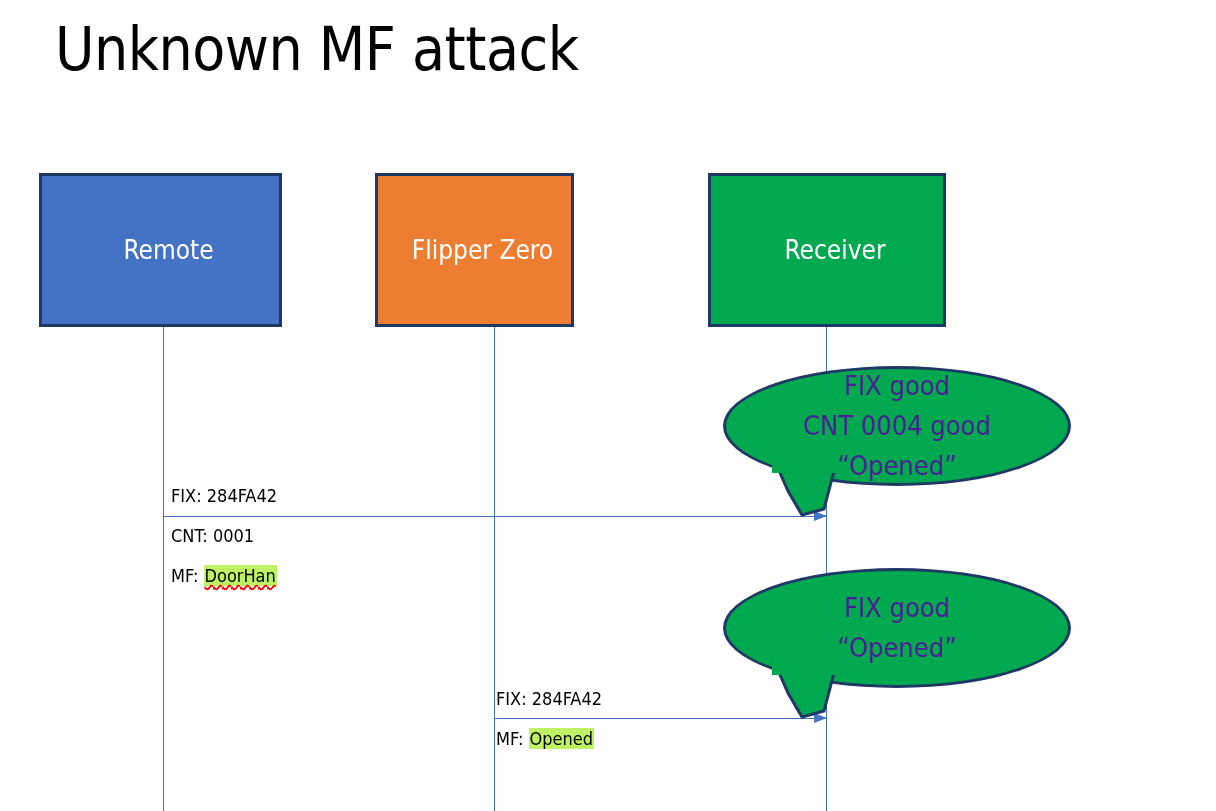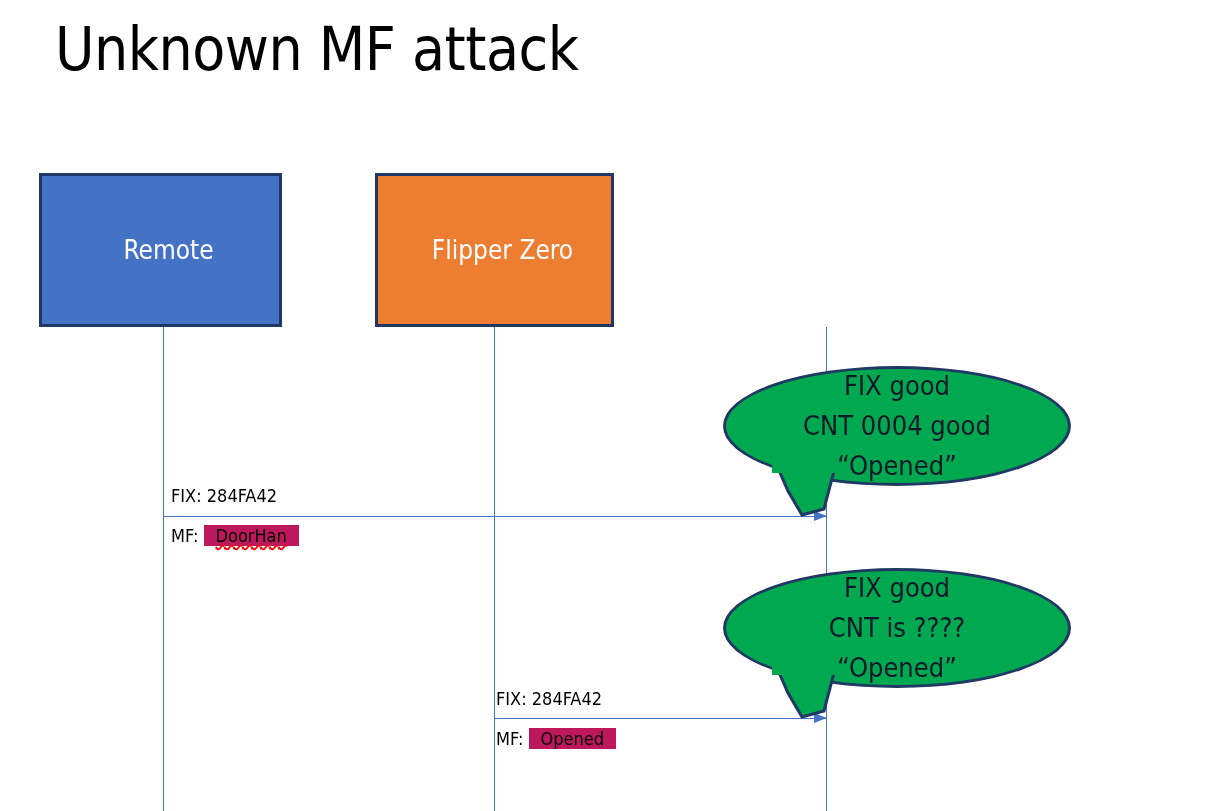--- a/index.html
+++ b/index.html
@@ -52,21 +52,21 @@
     box-sizing: border-box;
     color: #ffffff;
     font-size: 26px;
     display: flex;
     align-items: center;
     justify-content: center;
     font-family: "DejaVu Sans Condensed", "Liberation Sans", sans-serif;
     padding-left: 16px;
   }
   #actor-remote   { left: 39px;  width: 243px; background: #4472C4; }
-  #actor-flipper  { left: 375px; width: 239px; background: #ED7D31; }
+  #actor-flipper  { left: 375px; width: 199px; background: #ED7D31; }
   #actor-receiver { left: 708px; width: 238px; background: #00A94F; }
 
   
   .msg-arrow {
     position: absolute;
     height: 1px;
     background: #4472C4;
   }
   .msg-arrow::after {
     content: "";
@@ -87,42 +87,42 @@
     font-family: "DejaVu Sans Condensed", "Liberation Sans", sans-serif;
     font-size: 18px;
     line-height: 40px;
     color: #000000;
     white-space: nowrap;
   }
   #label-msg1 { left: 171px; top: 476px; }
   #label-msg2 { left: 496px; top: 679px; }
 
   .hl {
-    background: #be185d;
-    padding: 0 12px;
+    background: #bef264;
+    padding: 0 1px;
   }
   .sp {
     
     text-decoration: underline;
     text-decoration-color: #FF0000;
     text-decoration-style: wavy;
     text-decoration-skip-ink: none;
     text-underline-offset: 2px;
   }
 
   
   .bubble {
     position: absolute;
     width: 348px;
     height: 120px;
     background: #00A94F;
     border: 3px solid #1F3864;
     border-radius: 50% / 50%;
     box-sizing: border-box;
-    color: #0f172a;
+    color: #4c1d95;
     font-family: "DejaVu Sans Condensed", "Liberation Sans", sans-serif;
     font-size: 27px;
     line-height: 40px;
     text-align: center;
     display: flex;
     flex-direction: column;
     align-items: center;
     justify-content: center;
   }
   #bubble-first  { left: 723px; top: 366px; }
@@ -150,27 +150,33 @@
   <div class="lifeline" id="lifeline-remote"></div>
   <div class="lifeline" id="lifeline-flipper"></div>
   <div class="lifeline" id="lifeline-receiver"></div>
 
   <div class="actor-box" id="actor-remote">
     <span>Remote</span>
   </div>
   <div class="actor-box" id="actor-flipper">
     <span>Flipper Zero</span>
   </div>
+  <div class="actor-box" id="actor-receiver">
+    <span>Receiver</span>
+  </div>
 
   <div class="msg-arrow" id="arrow-remote-to-receiver"></div>
   <div class="msg-arrow" id="arrow-flipper-to-receiver"></div>
 
   <div class="msg-label" id="label-msg1">
     <div class="msg-line">
       <span>FIX: </span><span>284FA42</span>
+    </div>
+    <div class="msg-line">
+      <span>CNT: </span><span>0001</span>
     </div>
     <div class="msg-line">
       <span>MF: </span><span class="hl sp">DoorHan</span>
     </div>
   </div>
 
   <div class="msg-label" id="label-msg2">
     <div class="msg-line">
       <span>FIX: </span><span>284FA42</span>
     </div>
@@ -184,21 +190,20 @@
     <span class="bubble-line">CNT 0004 good</span>
     <span class="bubble-line">“Opened”</span>
   </div>
   <svg class="bubble-tail" id="tail-first" viewBox="0 0 64 62">
     <polygon points="2,2 62,14 52,52 30,58 16,34" fill="#00A94F" stroke="#1F3864" stroke-width="3"></polygon>
     <rect x="0" y="0" width="64" height="16" fill="#00A94F"></rect>
   </svg>
 
   <div class="bubble" id="bubble-second">
     <span class="bubble-line">FIX good</span>
-    <span class="bubble-line">CNT is ????</span>
     <span class="bubble-line">“Opened”</span>
   </div>
   <svg class="bubble-tail" id="tail-second" viewBox="0 0 64 62">
     <polygon points="2,2 62,14 52,52 30,58 16,34" fill="#00A94F" stroke="#1F3864" stroke-width="3"></polygon>
     <rect x="0" y="0" width="64" height="16" fill="#00A94F"></rect>
   </svg>
 
 </div>
 
 </body></html>

